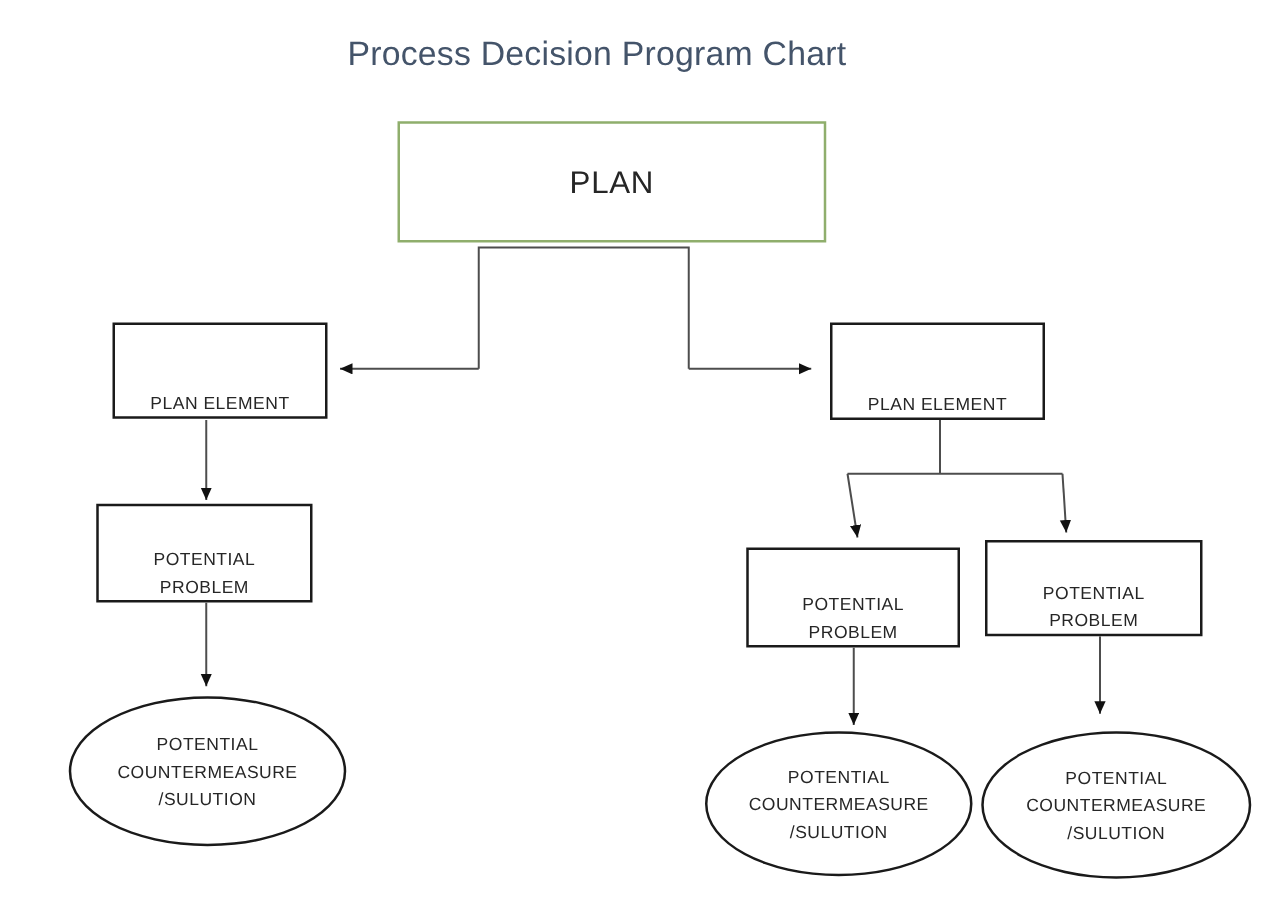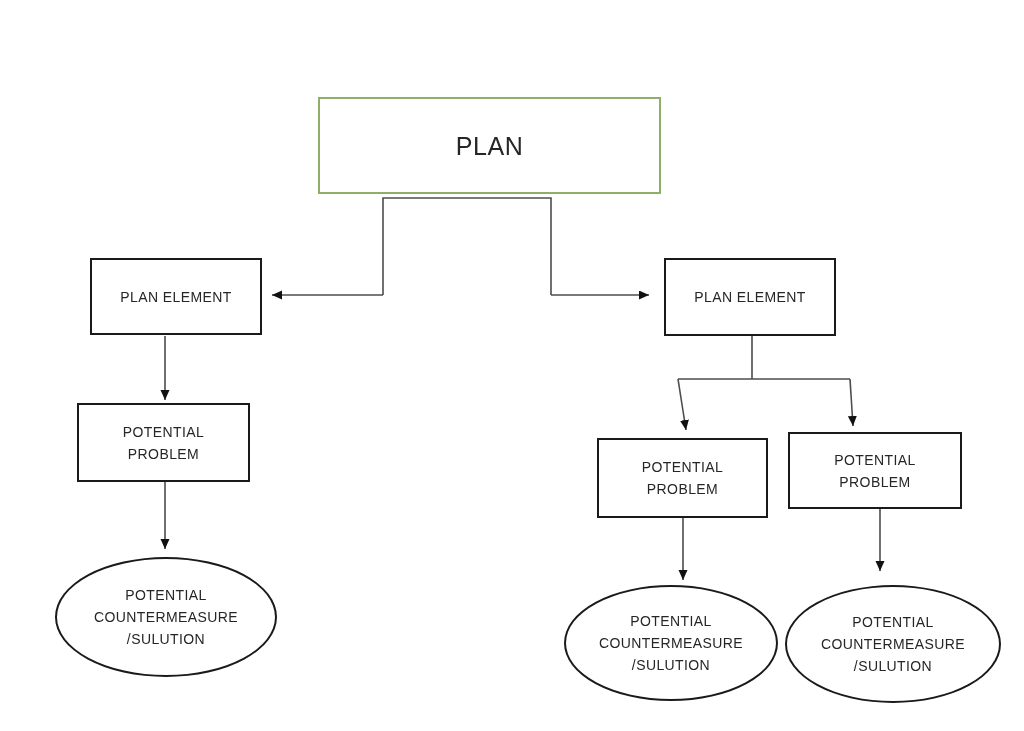--- a/index.html
+++ b/index.html
@@ -45,20 +45,21 @@
     justify-content: center;
     text-align: center;
     color: var(--shape-text, #262626);
     font-size: 14px;
     line-height: 22px;
     letter-spacing: 0.4px;
     box-sizing: border-box;
   }
   .rect {
     border: 2px solid var(--shape-border, #1a1a1a);
+    justify-content: flex-end;
   }
   .plan {
     left: 318px; top: 97px; width: 343px; height: 97px;
     border: 2px solid var(--plan-border, #8FAE6C);
     font-size: 25px;
     letter-spacing: 0.6px;
   }
   .plan-element-left  { left: 90px;  top: 258px; width: 172px; height: 77px; }
   .plan-element-right { left: 664px; top: 258px; width: 172px; height: 78px; }
   .pp-left   { left: 77px;  top: 403px; width: 173px; height: 79px; }
@@ -92,20 +93,21 @@
     <line x1="165" y1="336" x2="165" y2="400" stroke="var(--connector, #4d4d4d)" stroke-width="1.6" marker-end="url(#arrow)"></line>
     <line x1="165" y1="482" x2="165" y2="549" stroke="var(--connector, #4d4d4d)" stroke-width="1.6" marker-end="url(#arrow)"></line>
 
     <path d="M752,336 L752,379 M678,379 L850,379" fill="none" stroke="var(--connector, #4d4d4d)" stroke-width="1.6"></path>
     <line x1="678" y1="379" x2="686" y2="430" stroke="var(--connector, #4d4d4d)" stroke-width="1.6" marker-end="url(#arrow)"></line>
     <line x1="850" y1="379" x2="853" y2="426" stroke="var(--connector, #4d4d4d)" stroke-width="1.6" marker-end="url(#arrow)"></line>
     <line x1="683" y1="518" x2="683" y2="580" stroke="var(--connector, #4d4d4d)" stroke-width="1.6" marker-end="url(#arrow)"></line>
     <line x1="880" y1="509" x2="880" y2="571" stroke="var(--connector, #4d4d4d)" stroke-width="1.6" marker-end="url(#arrow)"></line>
   </svg>
 
+  <div class="title">Process Decision Program Chart</div>
 
   <div class="node plan">
     <span>PLAN</span>
   </div>
 
   <div class="node rect plan-element-left">
     <span>PLAN ELEMENT</span>
   </div>
 
   <div class="node rect pp-left">

